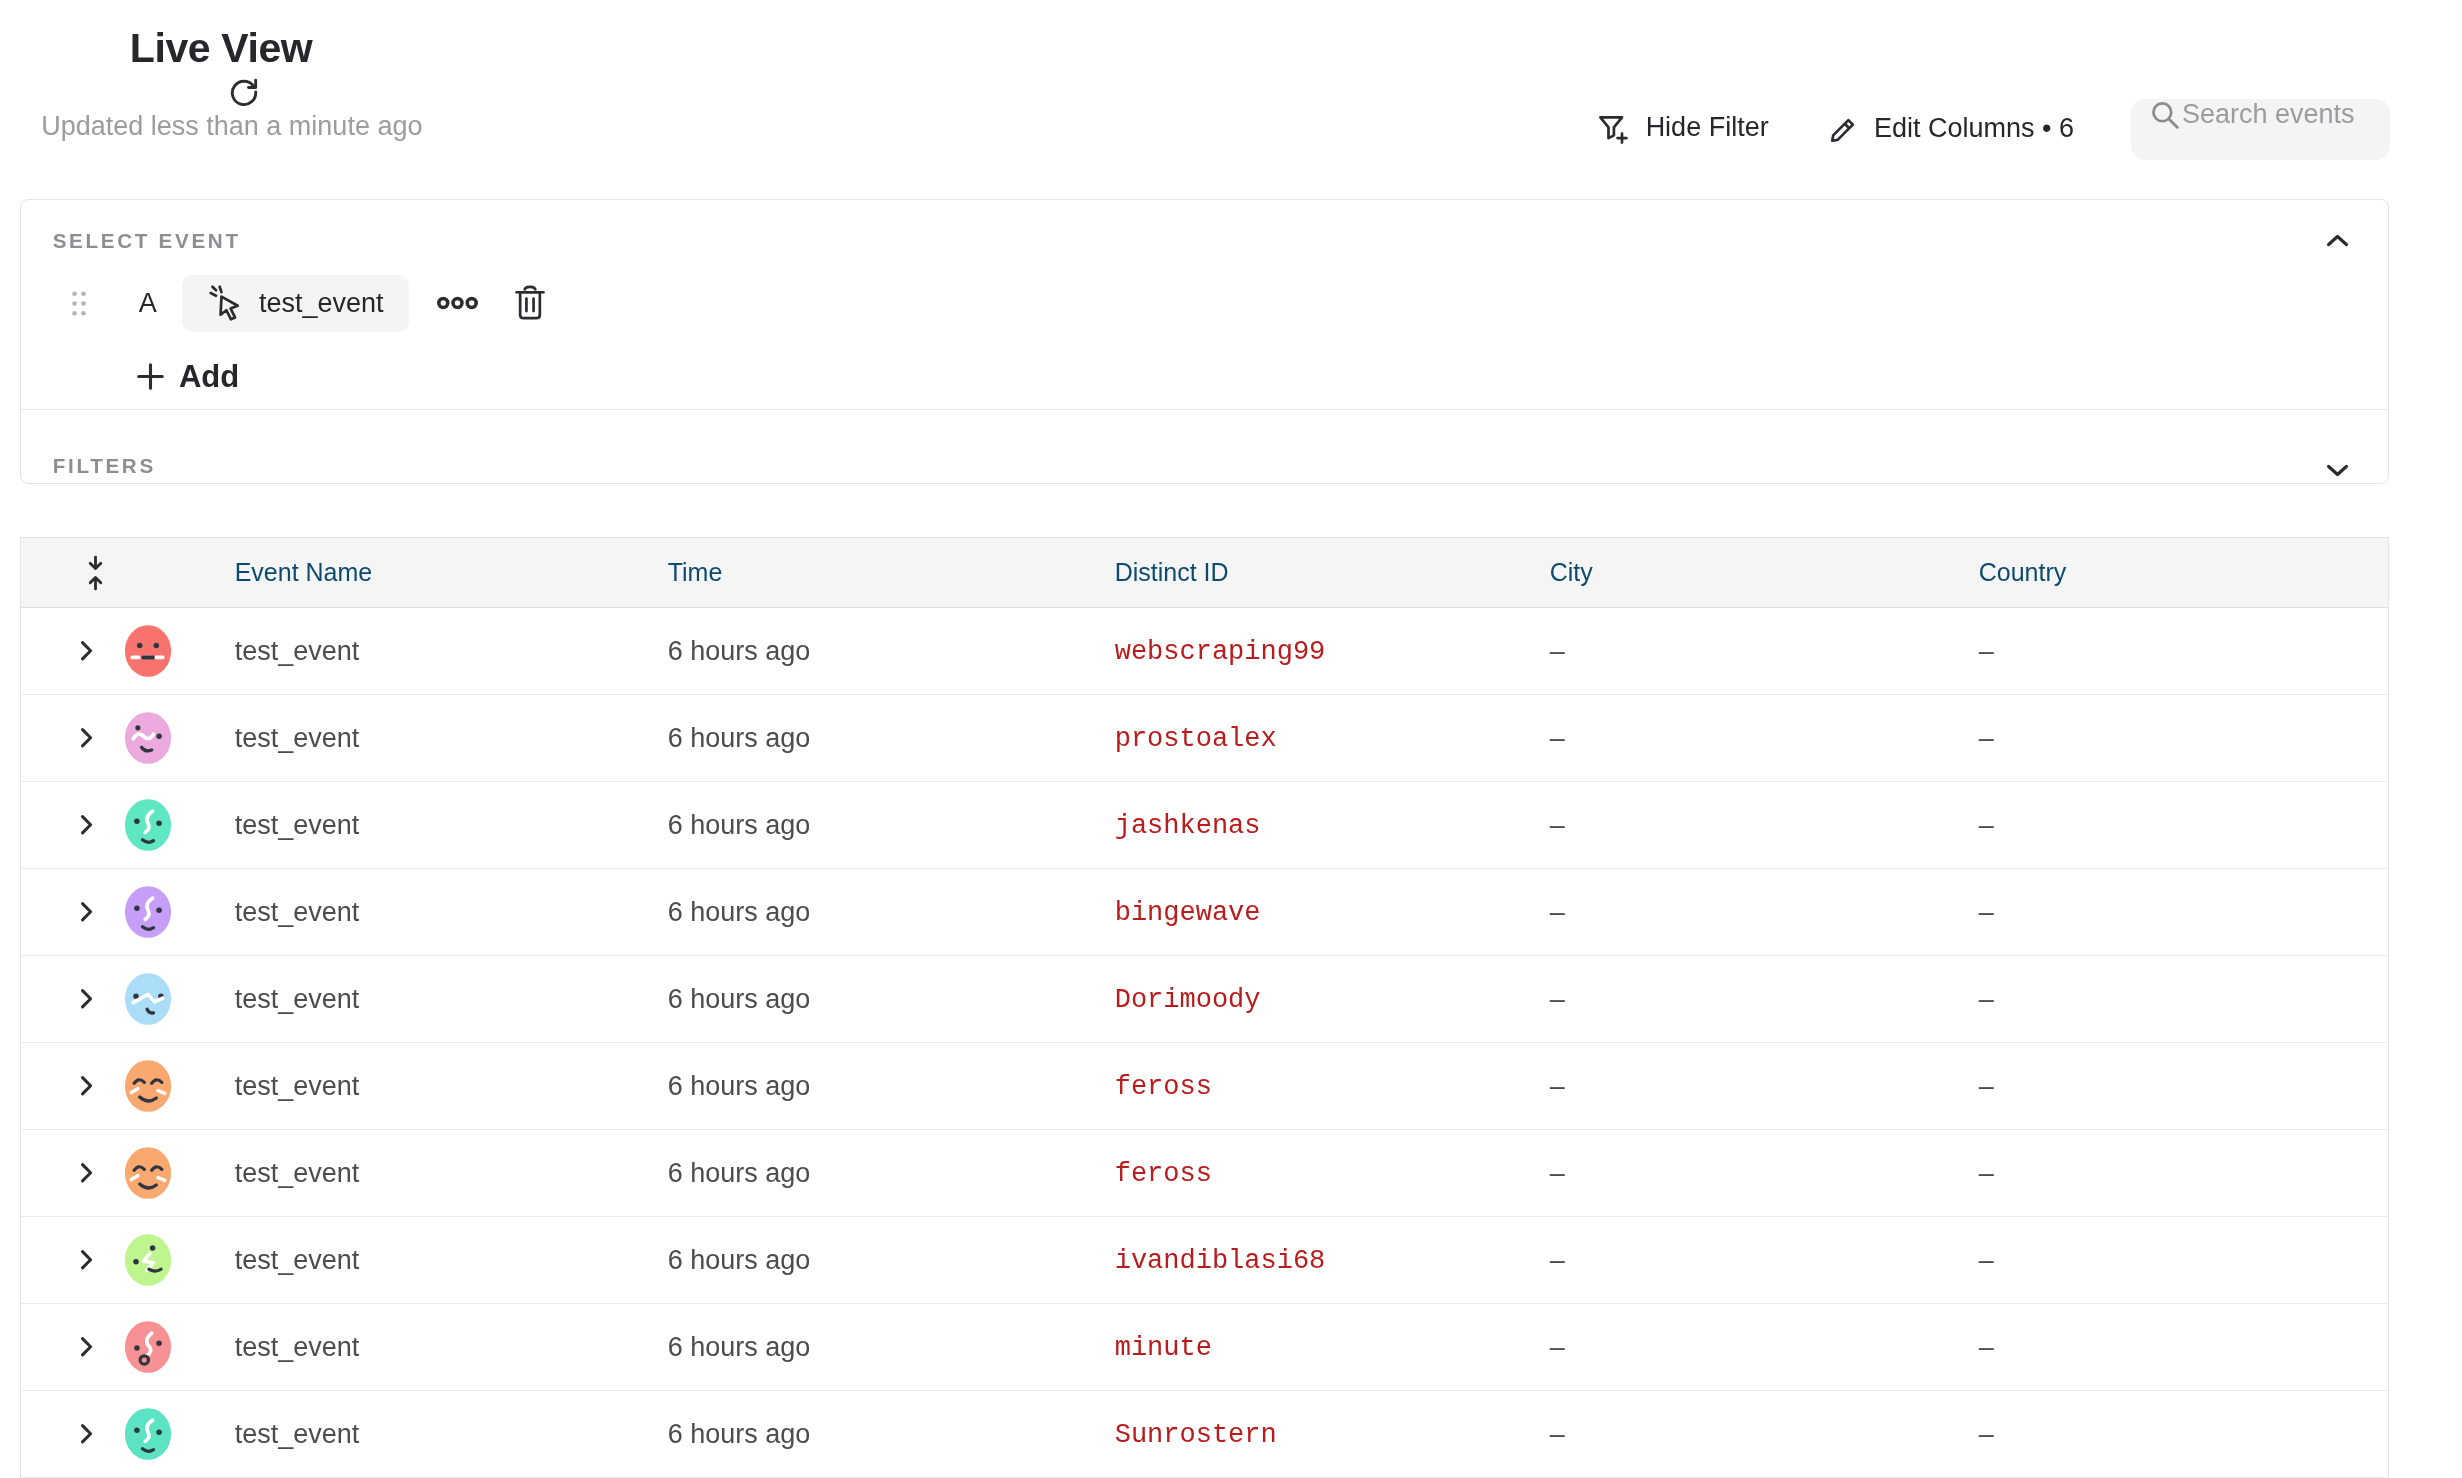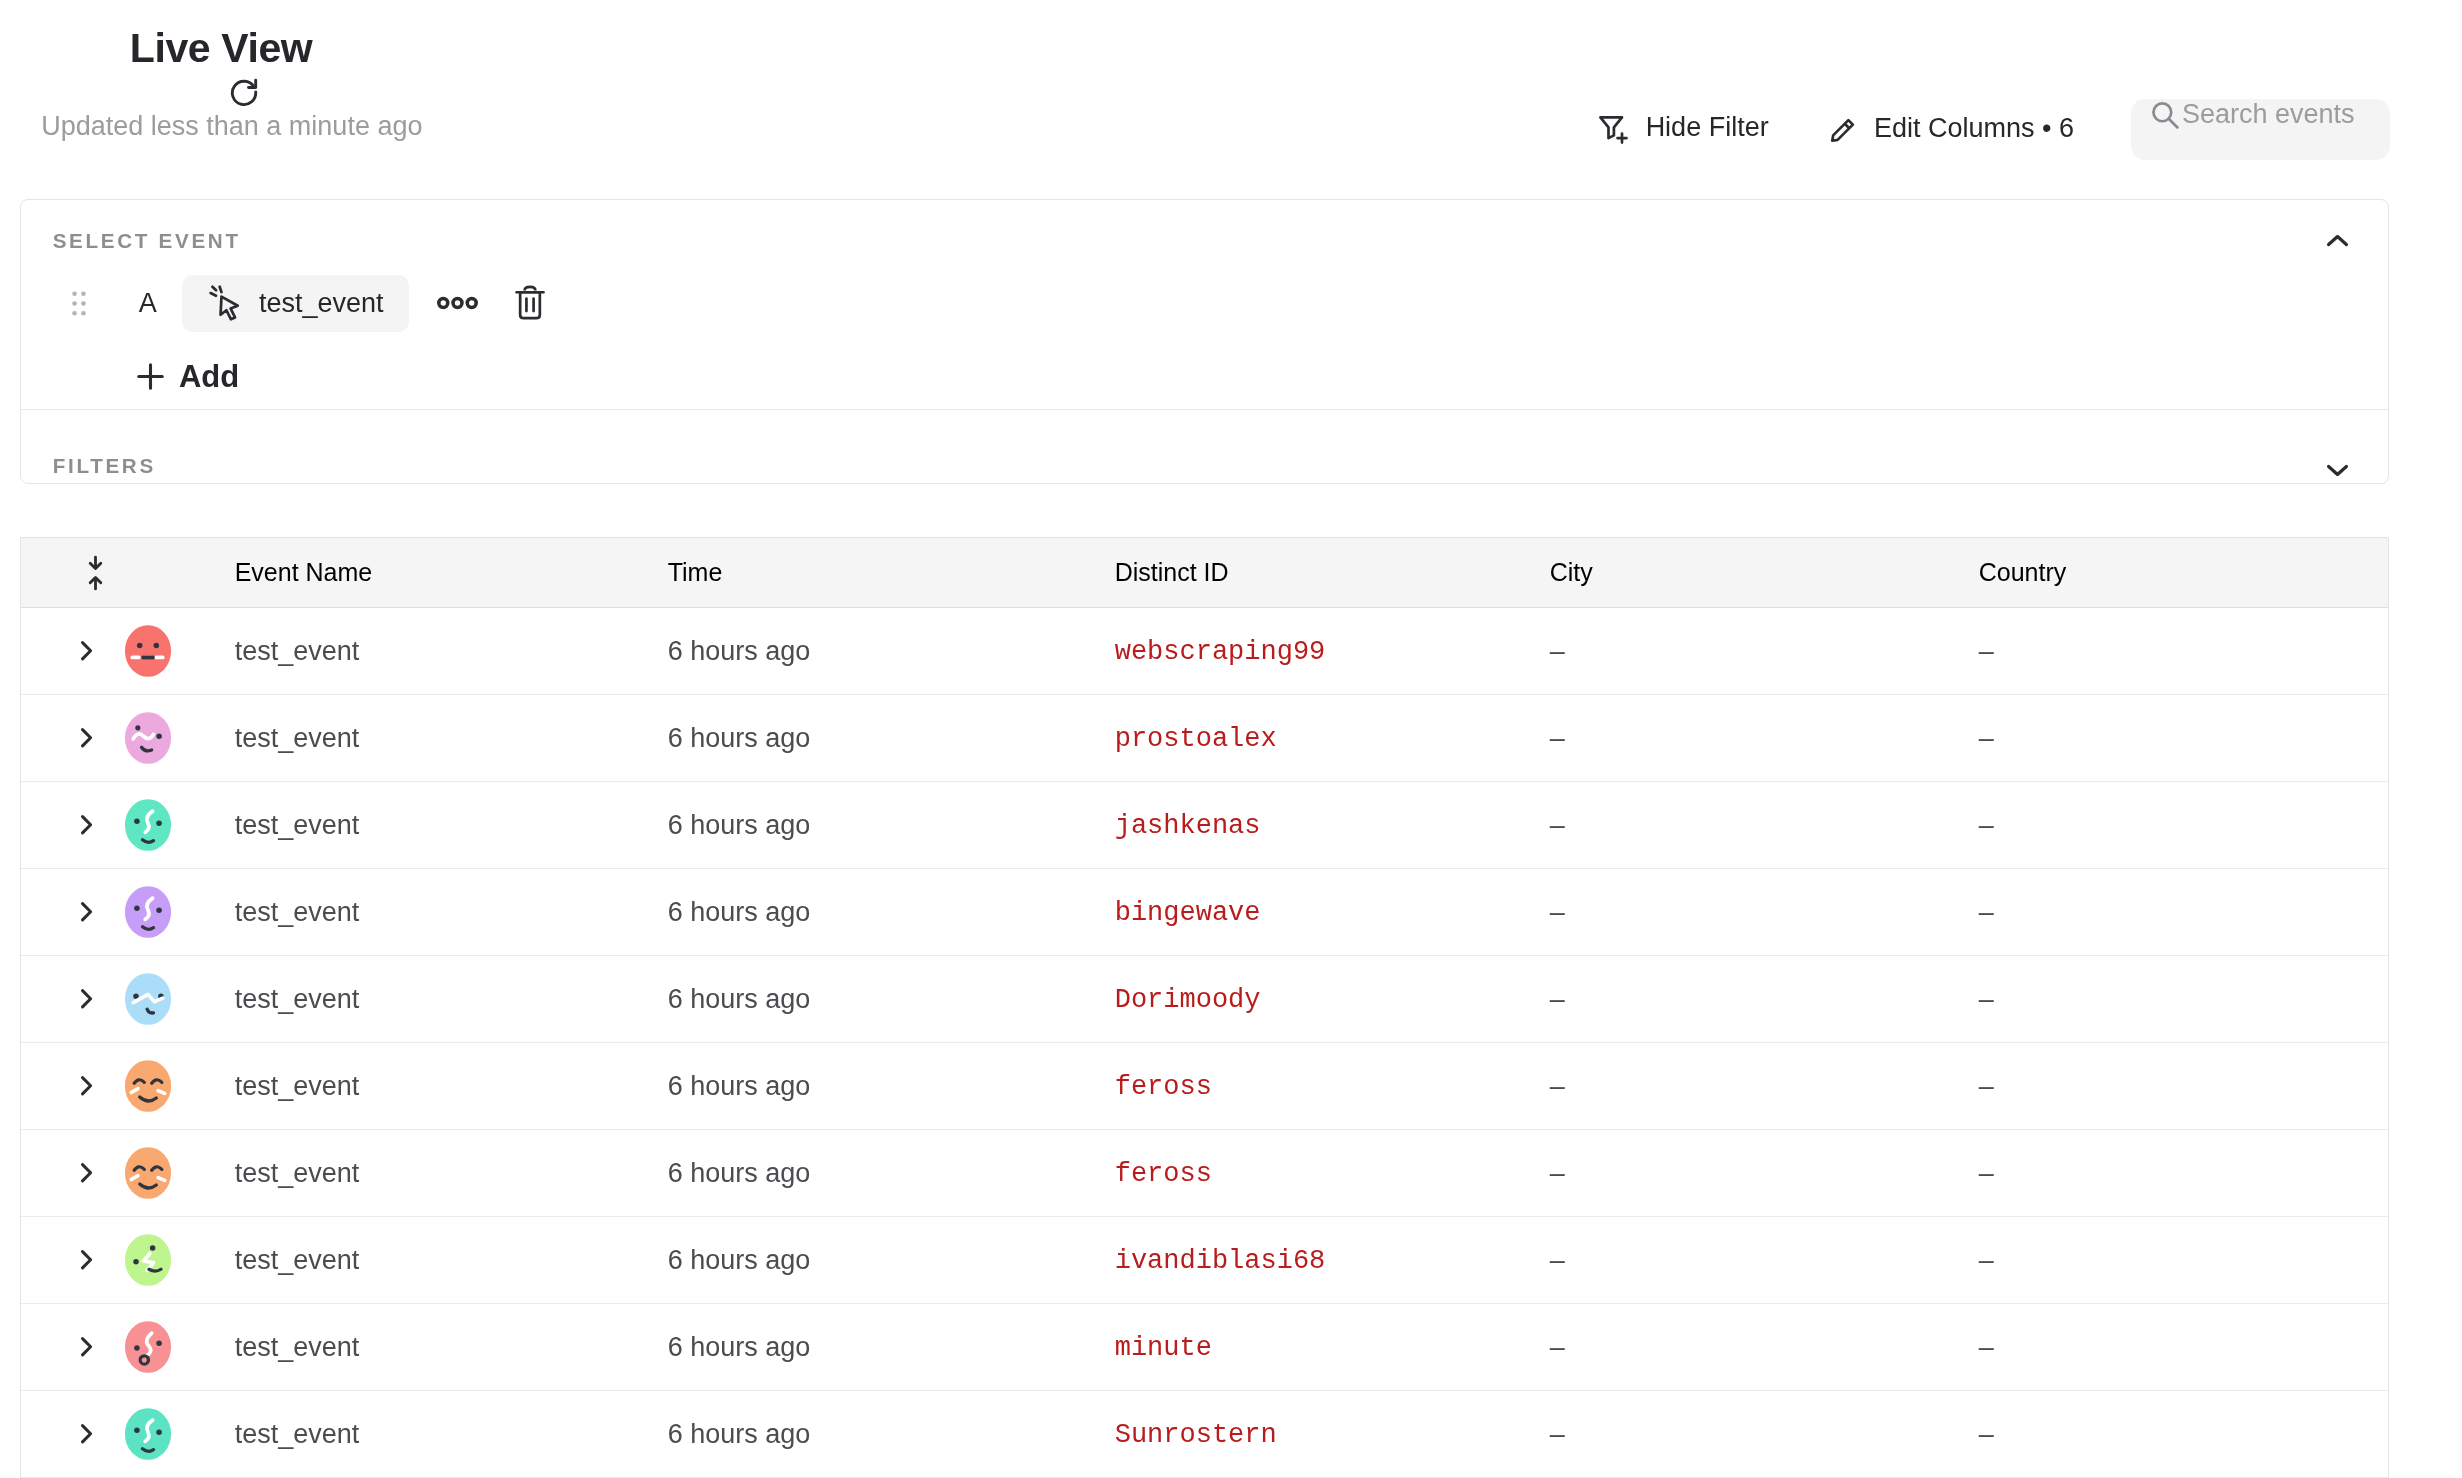--- a/index.html
+++ b/index.html
@@ -45,21 +45,21 @@
              font-size:31px; font-weight:600; color:#26262b; cursor:pointer;
              font-family:"Liberation Sans","DejaVu Sans",sans-serif; }
   .panel-divider { margin-top:14.3px; border-top:1.8px solid #e8e8eb; }
   .sect2 { display:flex; justify-content:space-between; align-items:flex-end; height:68px; padding:0 38px 0 32px; }
 
   
   .table { position:absolute; top:537px; left:19.7px; width:2369px; height:941px;
            border:1.8px solid #e4e4e7; border-bottom:none; overflow:hidden; background:#fff; }
   .thead, .tr { display:grid; grid-template-columns:175px 433px 447px 435px 429px auto; align-items:center; }
   .thead { height:70px; background:#f5f5f6; border-bottom:1.8px solid #dfdfe3; }
-  .th { padding-left:39px; font-size:25px; font-weight:500; color:#000000; }
+  .th { padding-left:39px; font-size:25px; font-weight:500; color:#0c4a6e; }
   .th-controls { padding-left:63px; display:flex; align-items:center; }
   .tr { height:87px; border-bottom:1.8px solid #ebebee; background:#fff; }
   .td { padding-left:39px; font-size:27px; color:#4b4b50; }
   .td-controls { display:flex; align-items:center; padding-left:57px; height:100%; }
   .expand-chev { display:flex; align-items:center; cursor:pointer; width:19.7px; }
   .avatar { margin-left:27px; width:48px; height:54px; display:flex; align-items:center; }
   .id-link { color:#b91c1c; text-decoration:none; cursor:pointer;font-family:Liberation Mono, monospace; }
   svg { display:block; }
 </style>
 </head>

